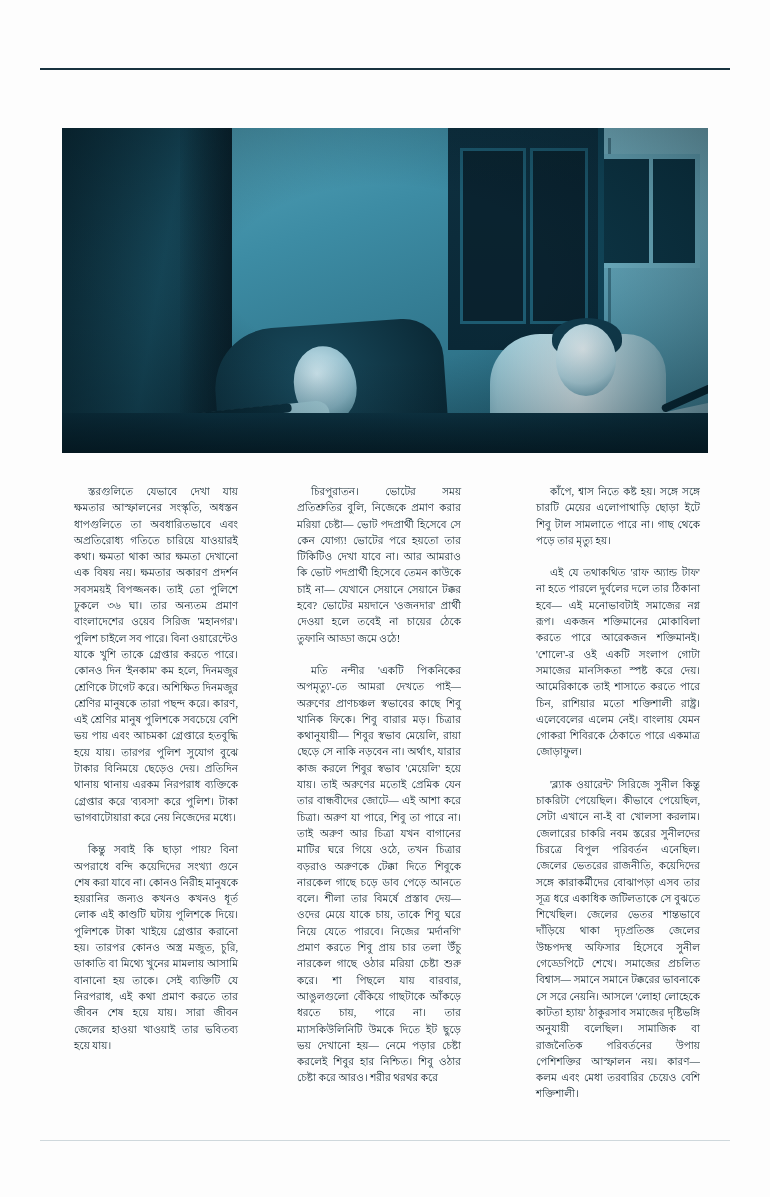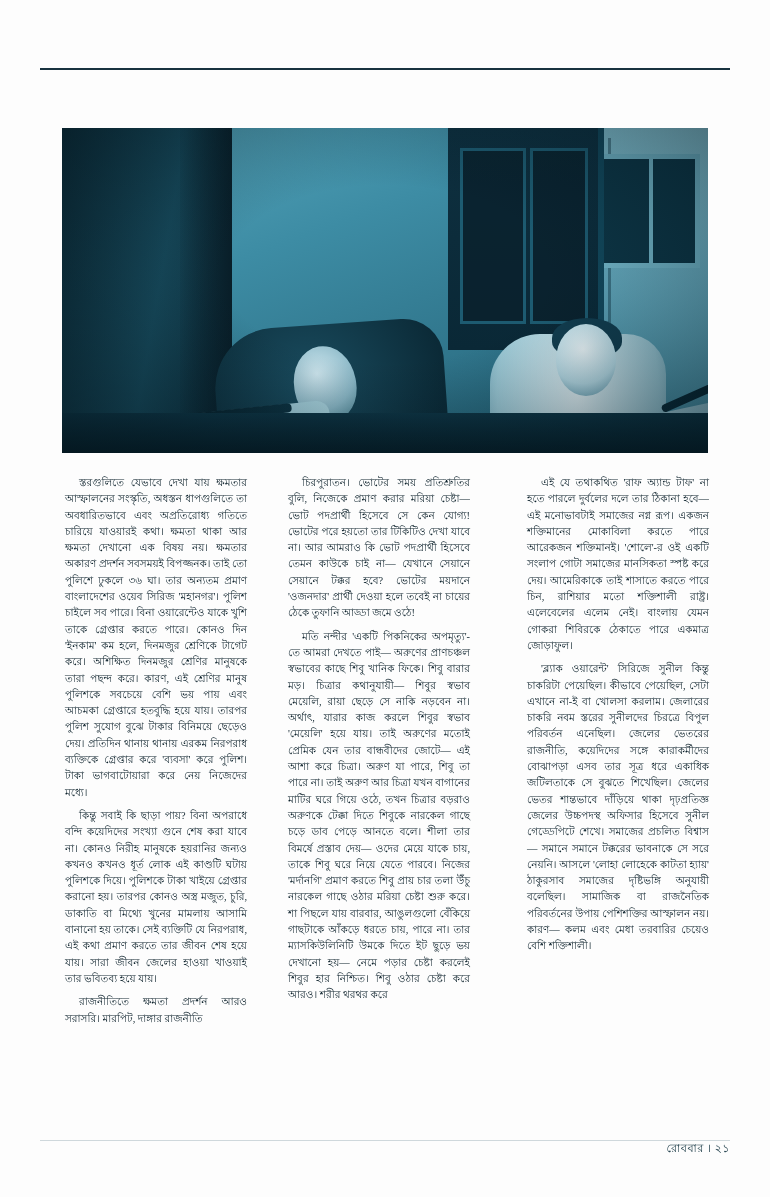--- a/index.html
+++ b/index.html
@@ -186,21 +186,21 @@
     position: absolute;
     top: 0;
     width: 196px;
     font-size: 10.4px;
     line-height: 16.3px;
     color: #0d222c;
     text-align: justify;
     font-family: "Liberation Serif", serif;
   }
   .col p {
-    margin: 7px;
+    margin: 16px;
     text-indent: 14px;
   }
   .col p.first {
     text-indent: 14px;
   }
   .col-1 { left: 0; }
   .col-2 { left: 223px; }
   .col-3 { left: 462px; }
 
   .footer {
@@ -250,27 +250,26 @@
     <div class="ph-gun-b"></div>
 
     <div class="ph-ground"></div>
     <div class="ph-vignette"></div>
   </div>
 
   <div class="columns">
     <div class="col col-1">
       <p class="first">স্তরগুলিতে যেভাবে দেখা যায় ক্ষমতার আস্ফালনের সংস্কৃতি, অধস্তন ধাপগুলিতে তা অবধারিতভাবে এবং অপ্রতিরোধ্য গতিতে চারিয়ে যাওয়ারই কথা। ক্ষমতা থাকা আর ক্ষমতা দেখানো এক বিষয় নয়। ক্ষমতার অকারণ প্রদর্শন সবসময়ই বিপজ্জনক। তাই তো পুলিশে ঢুকলে ৩৬ ঘা। তার অন্যতম প্রমাণ বাংলাদেশের ওয়েব সিরিজ 'মহানগর'। পুলিশ চাইলে সব পারে। বিনা ওয়ারেন্টেও যাকে খুশি তাকে গ্রেপ্তার করতে পারে। কোনও দিন 'ইনকাম' কম হলে, দিনমজুর শ্রেণিকে টাগেট করে। অশিক্ষিত দিনমজুর শ্রেণির মানুষকে তারা পছন্দ করে। কারণ, এই শ্রেণির মানুষ পুলিশকে সবচেয়ে বেশি ভয় পায় এবং আচমকা গ্রেপ্তারে হতবুদ্ধি হয়ে যায়। তারপর পুলিশ সুযোগ বুঝে টাকার বিনিময়ে ছেড়েও দেয়। প্রতিদিন থানায় থানায় এরকম নিরপরাধ ব্যক্তিকে গ্রেপ্তার করে 'ব্যবসা' করে পুলিশ। টাকা ভাগবাটোয়ারা করে নেয় নিজেদের মধ্যে।</p>
       <p>কিন্তু সবাই কি ছাড়া পায়? বিনা অপরাধে বন্দি কয়েদিদের সংখ্যা গুনে শেষ করা যাবে না। কোনও নিরীহ মানুষকে হয়রানির জন্যও কখনও কখনও ধূর্ত লোক এই কাণ্ডটি ঘটায় পুলিশকে দিয়ে। পুলিশকে টাকা খাইয়ে গ্রেপ্তার করানো হয়। তারপর কোনও অস্ত্র মজুত, চুরি, ডাকাতি বা মিথ্যে খুনের মামলায় আসামি বানানো হয় তাকে। সেই ব্যক্তিটি যে নিরপরাধ, এই কথা প্রমাণ করতে তার জীবন শেষ হয়ে যায়। সারা জীবন জেলের হাওয়া খাওয়াই তার ভবিতব্য হয়ে যায়।</p>
-      <p>রাজনীতিতে ক্ষমতা প্রদর্শন আরও সরাসরি। মারপিট, দাঙ্গার রাজনীতি</p>
     </div>
     <div class="col col-2">
       <p class="first">চিরপুরাতন। ভোটের সময় প্রতিশ্রুতির বুলি, নিজেকে প্রমাণ করার মরিয়া চেষ্টা— ভোট পদপ্রার্থী হিসেবে সে কেন যোগ্য! ভোটের পরে হয়তো তার টিকিটিও দেখা যাবে না। আর আমরাও কি ভোট পদপ্রার্থী হিসেবে তেমন কাউকে চাই না— যেখানে সেয়ানে সেয়ানে টক্কর হবে? ভোটের ময়দানে 'ওজনদার' প্রার্থী দেওয়া হলে তবেই না চায়ের ঠেকে তুফানি আড্ডা জমে ওঠে!</p>
       <p>মতি নন্দীর 'একটি পিকনিকের অপমৃত্যু'-তে আমরা দেখতে পাই— অরুণের প্রাণচঞ্চল স্বভাবের কাছে শিবু খানিক ফিকে। শিবু বারার মড়। চিত্রার কথানুযায়ী— শিবুর স্বভাব মেয়েলি, রায়া ছেড়ে সে নাকি নড়বেন না। অর্থাৎ, যারার কাজ করলে শিবুর স্বভাব 'মেয়েলি' হয়ে যায়। তাই অরুণের মতোই প্রেমিক যেন তার বান্ধবীদের জোটে— এই আশা করে চিত্রা। অরুণ যা পারে, শিবু তা পারে না। তাই অরুণ আর চিত্রা যখন বাগানের মাটির ঘরে গিয়ে ওঠে, তখন চিত্রার বড়রাও অরুণকে টেক্কা দিতে শিবুকে নারকেল গাছে চড়ে ডাব পেড়ে আনতে বলে। শীলা তার বিমর্ষে প্রস্তাব দেয়— ওদের মেয়ে যাকে চায়, তাকে শিবু ঘরে নিয়ে যেতে পারবে। নিজের 'মর্দানগি' প্রমাণ করতে শিবু প্রায় চার তলা উঁচু নারকেল গাছে ওঠার মরিয়া চেষ্টা শুরু করে। শা পিছলে যায় বারবার, আঙুলগুলো বেঁকিয়ে গাছটাকে আঁকড়ে ধরতে চায়, পারে না। তার ম্যাসকিউলিনিটি উমকে দিতে ইট ছুড়ে ভয় দেখানো হয়— নেমে পড়ার চেষ্টা করলেই শিবুর হার নিশ্চিত। শিবু ওঠার চেষ্টা করে আরও। শরীর থরথর করে</p>
     </div>
     <div class="col col-3">
+      <p class="first">কাঁপে, শ্বাস নিতে কষ্ট হয়। সঙ্গে সঙ্গে চারটি মেয়ের এলোপাথাড়ি ছোড়া ইটে শিবু টাল সামলাতে পারে না। গাছ থেকে পড়ে তার মৃত্যু হয়।</p>
       <p>এই যে তথাকথিত 'রাফ অ্যান্ড টাফ' না হতে পারলে দুর্বলের দলে তার ঠিকানা হবে— এই মনোভাবটাই সমাজের নগ্ন রূপ। একজন শক্তিমানের মোকাবিলা করতে পারে আরেকজন শক্তিমানই। 'শোলে'-র ওই একটি সংলাপ গোটা সমাজের মানসিকতা স্পষ্ট করে দেয়। আমেরিকাকে তাই শাসাতে করতে পারে চিন, রাশিয়ার মতো শক্তিশালী রাষ্ট্র। এলেবেলের এলেম নেই। বাংলায় যেমন গোকরা শিবিরকে ঠেকাতে পারে একমাত্র জোড়াফুল।</p>
       <p>'ব্ল্যাক ওয়ারেন্ট' সিরিজে সুনীল কিন্তু চাকরিটা পেয়েছিল। কীভাবে পেয়েছিল, সেটা এখানে না-ই বা খোলসা করলাম। জেলারের চাকরি নবম স্তরের সুনীলদের চিরত্রে বিপুল পরিবর্তন এনেছিল। জেলের ভেতরের রাজনীতি, কয়েদিদের সঙ্গে কারাকর্মীদের বোঝাপড়া এসব তার সূত্র ধরে একাধিক জটিলতাকে সে বুঝতে শিখেছিল। জেলের ভেতর শান্তভাবে দাঁড়িয়ে থাকা দৃঢ়প্রতিজ্ঞ জেলের উচ্চপদস্থ অফিসার হিসেবে সুনীল গেড্ডেপিটে শেখে। সমাজের প্রচলিত বিশ্বাস— সমানে সমানে টক্করের ভাবনাকে সে সরে নেয়নি। আসলে 'লোহা লোহেকে কাটতা হ্যায়' ঠাকুরসাব সমাজের দৃষ্টিভঙ্গি অনুযায়ী বলেছিল। সামাজিক বা রাজনৈতিক পরিবর্তনের উপায় পেশিশক্তির আস্ফালন নয়। কারণ— কলম এবং মেধা তরবারির চেয়েও বেশি শক্তিশালী।</p>
     </div>
   </div>
 
   <div class="footer-rule"></div>
-  <div class="footer">রোববার । ২১</div>
 </div>
 
 </body></html>

